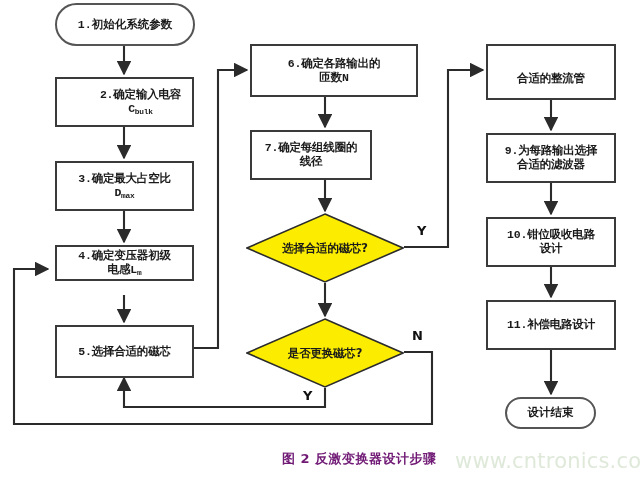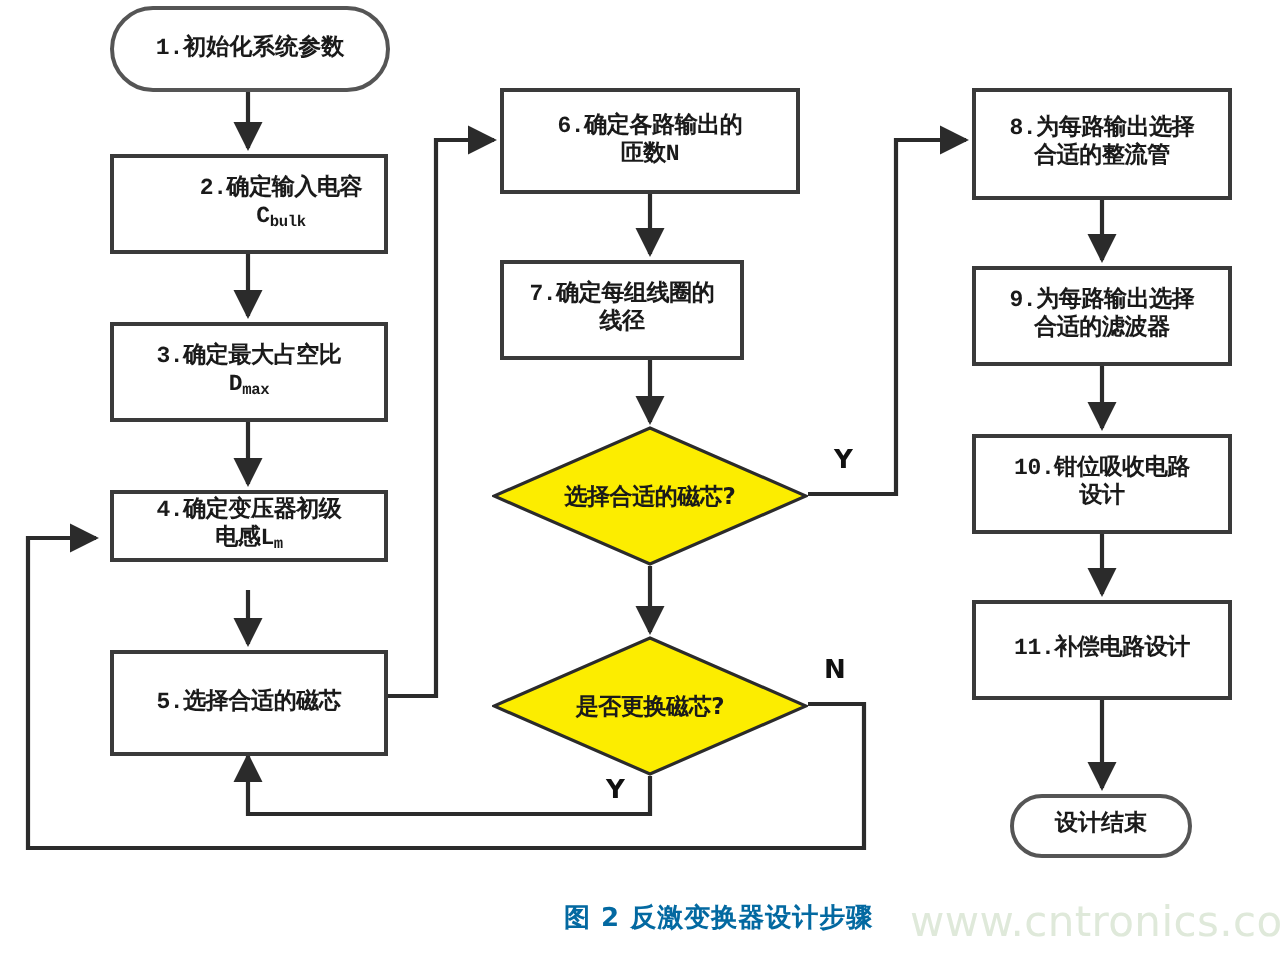--- a/index.html
+++ b/index.html
@@ -80,21 +80,21 @@
     font-size: 13px;
     font-weight: bold;
     color: #111;
     font-family: "DejaVu Sans", "Liberation Sans", sans-serif;
     z-index: 4;
   }
   .caption {
     position: absolute;
     font-size: 13px;
     font-weight: bold;
-    color: #0369a1;
+    color: #701a75;
     letter-spacing: 0.5px;
     white-space: nowrap;
     z-index: 4;
   }
   .watermark {
     position: absolute;
     font-size: 21px;
     color: #dfe9da;
     letter-spacing: 0.2px;
     white-space: nowrap;
@@ -167,21 +167,21 @@
   <span class="inner">
     <span>4.确定变压器初级</span><br>
     <span>电感</span><span class="var">L</span><sub>m</sub>
   </span>
 </div>
 
 <div class="node proc" style="left:55px; top:325px; width:139px; height:53px;">
   <span class="inner">5.选择合适的磁芯</span>
 </div>
 
-<div class="node proc" style="left:250px; top:44px; width:150px; height:53px;">
+<div class="node proc" style="left:250px; top:44px; width:168px; height:53px;">
   <span class="inner">
     <span>6.确定各路输出的</span><br>
     <span>匝数N</span>
   </span>
 </div>
 
 <div class="node proc" style="left:250px; top:130px; width:122px; height:50px;">
   <span class="inner">
     <span>7.确定每组线圈的</span><br>
     <span>线径</span>
@@ -197,21 +197,21 @@
 
 <div class="dec-wrap" style="left:246px; top:318px; width:158px; height:70px;">
   <svg width="158" height="70" viewBox="0 0 158 70">
     <polygon points="79,1 157,35 79,69 1,35" fill="#fced00" stroke="#2b2b2b" stroke-width="1.6"></polygon>
   </svg>
   <div class="dec-label">是否更换磁芯?</div>
 </div>
 
 <div class="node proc" style="left:486px; top:44px; width:130px; height:56px;">
   <span class="inner">
-    <span>8.为每路输出选择</span><br>
+    <br>
     <span>合适的整流管</span>
   </span>
 </div>
 
 <div class="node proc" style="left:486px; top:133px; width:130px; height:50px;">
   <span class="inner">
     <span>9.为每路输出选择</span><br>
     <span>合适的滤波器</span>
   </span>
 </div>

